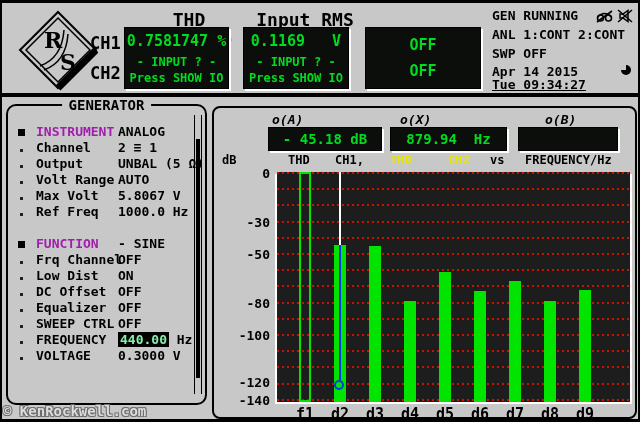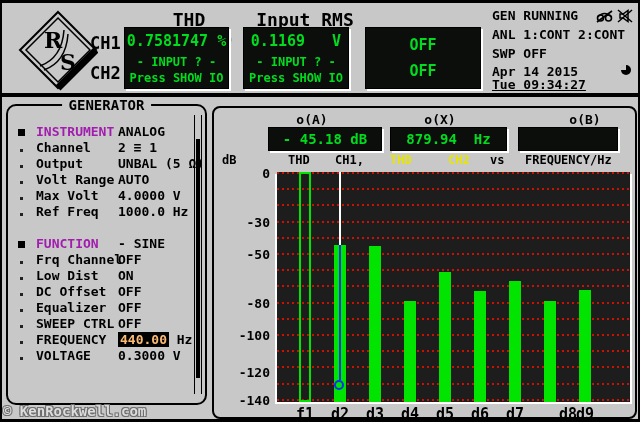--- a/index.html
+++ b/index.html
@@ -40,39 +40,39 @@
   }
   #gen-rows { position:absolute; left:0; top:18px; right:14px; }
   .gen-row { position:relative; height:16px; font-size:13px; line-height:16px; }
   .gen-row.spacer { height:16px; }
   .gen-bullet { position:absolute; left:10px; top:0; width:10px; }
   .gen-bullet.sq::before { content:""; position:absolute; left:0; top:5px; width:7px; height:7px; background:#000; }
   .gen-bullet.dot::before { content:""; position:absolute; left:2px; top:9px; width:3px; height:3px; background:#222; }
   .gen-label { position:absolute; left:28px; top:0; white-space:pre; }
   .gen-label.blue { color:#a21caf; }
   .gen-value { position:absolute; left:110px; top:0; white-space:pre; }
-  .gen-value .hl { background:#000; color:#fdba74; padding:0 2px; }
+  .gen-value .hl { background:#000; color:#86efac; padding:0 2px; }
   #gen-scroll {
     position:absolute; right:3px; top:9px; bottom:9px; width:8px;
     border-left:1px solid #000; border-right:1px solid #000;
   }
   #gen-thumb { position:absolute; left:1px; right:1px; top:24px; bottom:16px; background:#000; }
 
   
   #watermark {
     position:absolute; left:3px; top:403px; font-size:14px; color:#dcdcdc;
     text-shadow:-1px -1px 0 #6e6e6e, 1px -1px 0 #6e6e6e, -1px 1px 0 #6e6e6e, 1px 1px 0 #6e6e6e;
   }
 
   
   #chart-panel {
     position:absolute; left:212px; top:106px; width:425px; height:313px;
     border:2px solid #000; border-radius:8px;
   }
-  .o-label { position:absolute; top:4px; width:80px; text-align:center; font-size:13px; }
+  .o-label { position:absolute; top:4px; width:80px; font-size:13px;font-style:italic; }
   .readout {
     position:absolute; top:19px; height:24px; background:#0c0e0c; border:1px solid #000;
     box-shadow:2px 2px 0 0 #ffffff; color:#00dc1e; font-size:14px;
     text-align:center; line-height:22px;
   }
   .legend-item { position:absolute; top:45px; font-size:12px; white-space:pre; }
   .legend-item.yellow { color:#e6e600; }
   #plot-frame {
     position:absolute; left:61px; top:66px; width:357px; height:230px;
     border:2px solid #fff; border-top:none;
@@ -170,21 +170,21 @@
           <span class="gen-value">UNBAL (5 Ω)</span>
         </div>
         <div class="gen-row">
           <span class="gen-bullet dot"></span>
           <span class="gen-label">Volt Range</span>
           <span class="gen-value">AUTO</span>
         </div>
         <div class="gen-row">
           <span class="gen-bullet dot"></span>
           <span class="gen-label">Max Volt</span>
-          <span class="gen-value">4.0000 V</span>
+          <span class="gen-value">5.8067 V</span>
         </div>
         <div class="gen-row">
           <span class="gen-bullet dot"></span>
           <span class="gen-label">Ref Freq</span>
           <span class="gen-value">1000.0 Hz</span>
         </div>
         <div class="gen-row spacer"></div>
         <div class="gen-row">
           <span class="gen-bullet sq"></span>
           <span class="gen-label blue">FUNCTION</span>
@@ -248,21 +248,21 @@
     <div class="legend-item yellow" style="left:234px;">CH2</div>
     <div class="legend-item" style="left:276px;">vs</div>
     <div class="legend-item" style="left:311px;">FREQUENCY/Hz</div>
 
     <div id="yticks">
         <div class="ytick" style="top: 58px;">0</div>
         <div class="ytick" style="top: 106.592px;">-30</div>
         <div class="ytick" style="top: 138.986px;">-50</div>
         <div class="ytick" style="top: 187.577px;">-80</div>
         <div class="ytick" style="top: 219.972px;">-100</div>
-        <div class="ytick" style="top: 257px;">-120</div>
+        <div class="ytick" style="top: 267px;">-120</div>
         <div class="ytick" style="top: 284.761px;">-140</div>
       </div>
     <div id="plot-frame">
       <div id="plot">
           <div class="gridline" style="top: 0px;"></div>
           <div class="gridline" style="top: 16.1972px;"></div>
           <div class="gridline" style="top: 32.3944px;"></div>
           <div class="gridline" style="top: 48.5915px;"></div>
           <div class="gridline" style="top: 64.7887px;"></div>
           <div class="gridline" style="top: 80.9859px;"></div>
@@ -290,18 +290,18 @@
         </div>
     </div>
     <div id="xticks">
         <div class="xtick" style="left: 74px;">f1</div>
         <div class="xtick" style="left: 109px;">d2</div>
         <div class="xtick" style="left: 144px;">d3</div>
         <div class="xtick" style="left: 179px;">d4</div>
         <div class="xtick" style="left: 214px;">d5</div>
         <div class="xtick" style="left: 249px;">d6</div>
         <div class="xtick" style="left: 284px;">d7</div>
-        <div class="xtick" style="left: 337px;">d8</div>
+        <div class="xtick" style="left: 319px;">d8</div>
         <div class="xtick" style="left: 354px;">d9</div>
       </div>
   </div>
 
 </div>
 
 </body></html>

